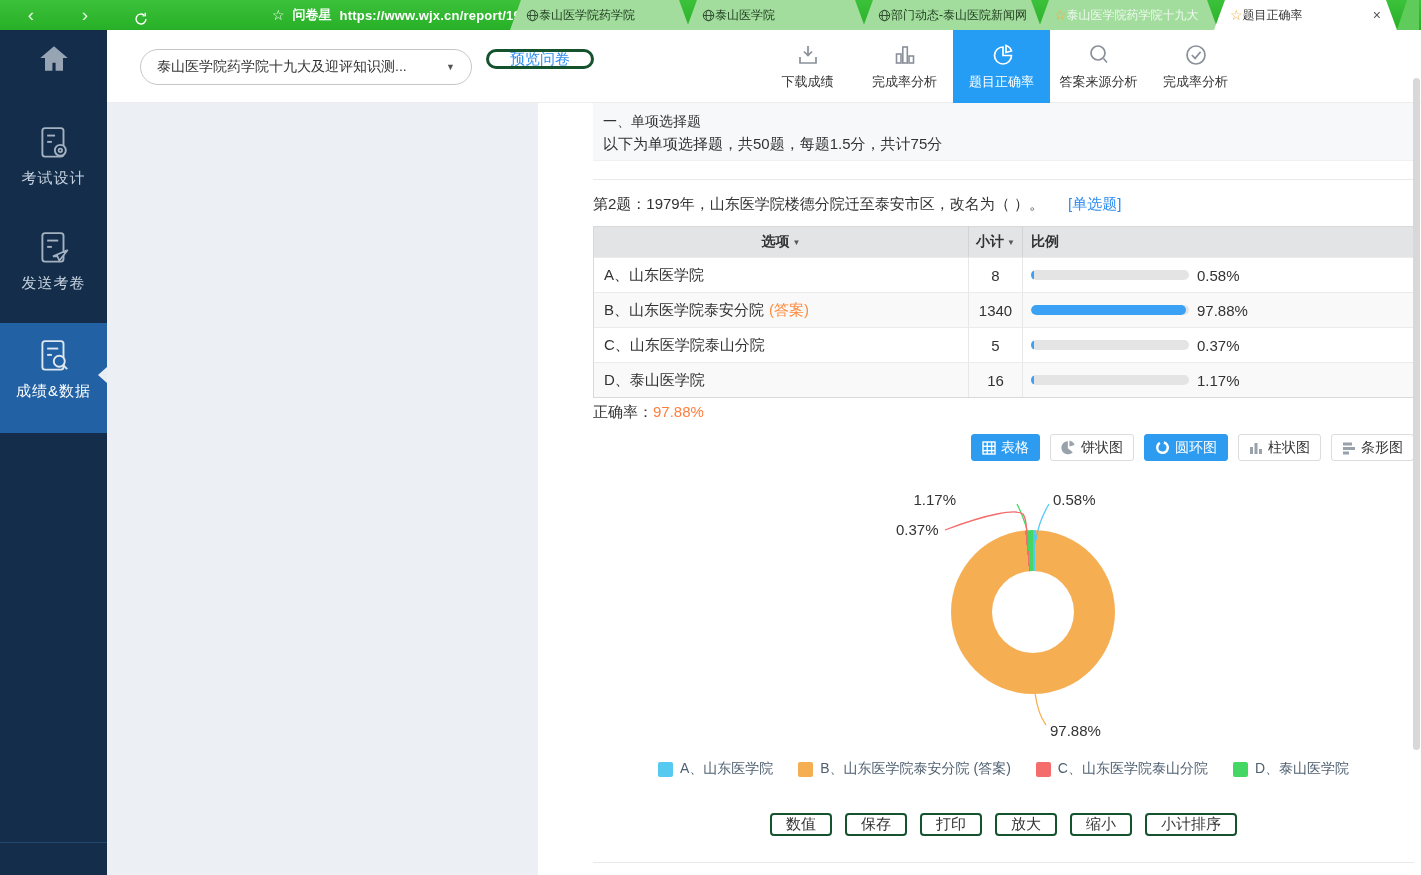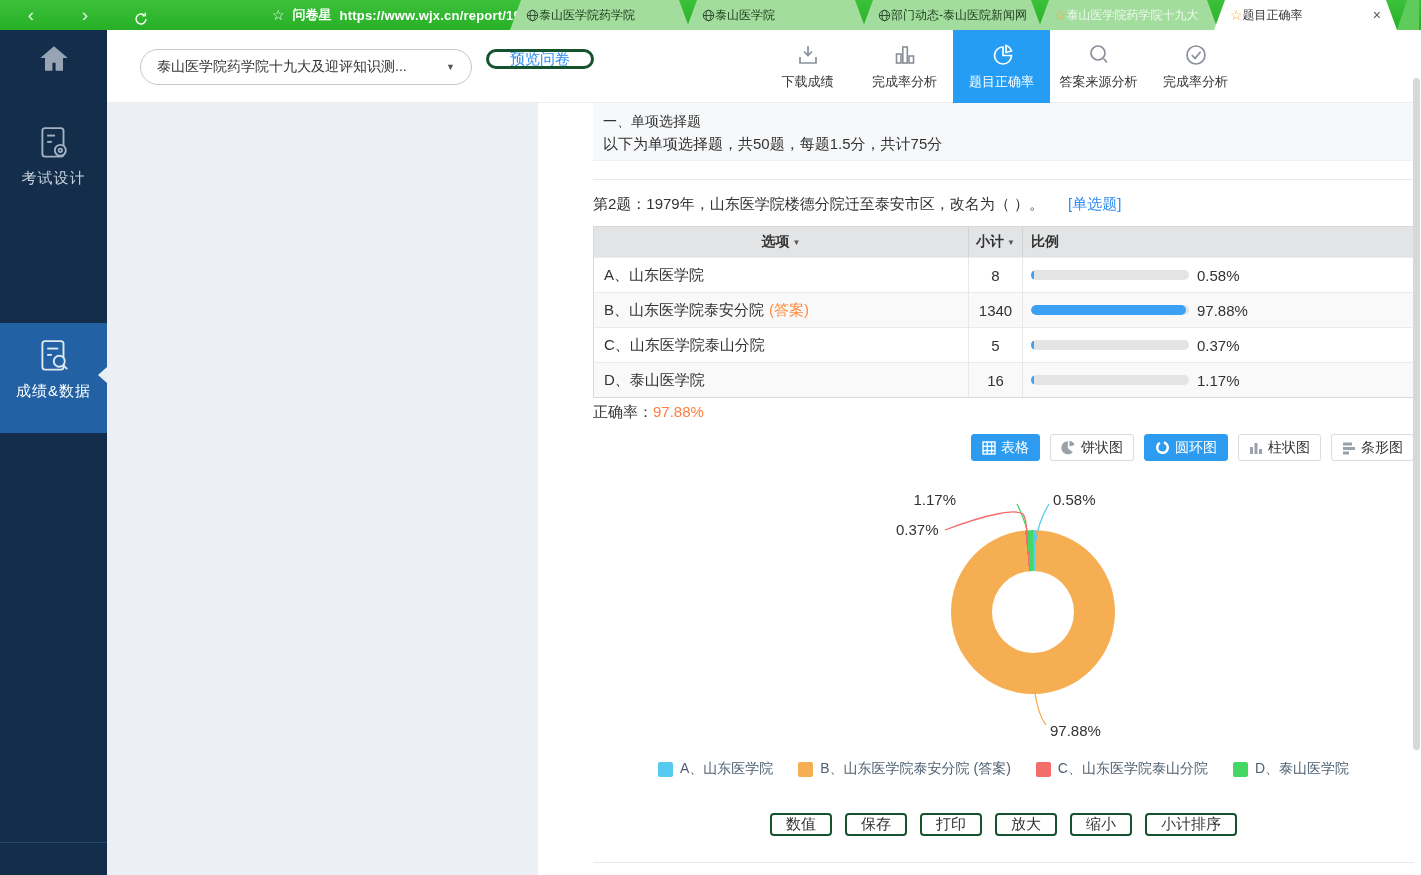--- a/index.html
+++ b/index.html
@@ -187,20 +187,29 @@
     <div class="side-item" style="top:95px;">
       <svg width="36" height="38" viewBox="0 0 34 36" style="margin:0 auto;">
         <rect x="6" y="3" width="20" height="27" rx="2.5" fill="none" stroke="#a4b1c0" stroke-width="1.8"></rect>
         <line x1="10.5" y1="10" x2="18" y2="10" stroke="#a4b1c0" stroke-width="1.8"></line>
         <line x1="10.5" y1="16" x2="15" y2="16" stroke="#a4b1c0" stroke-width="1.8"></line>
         <circle cx="23" cy="24" r="5.2" fill="#132d4b" stroke="#a4b1c0" stroke-width="1.8"></circle>
         <circle cx="23" cy="24" r="1.7" fill="none" stroke="#a4b1c0" stroke-width="1.6"></circle>
       </svg>
       <span class="side-label">考试设计</span>
     </div>
+    <div class="side-item" style="top:200px;">
+      <svg width="36" height="38" viewBox="0 0 34 36" style="margin:0 auto;">
+        <rect x="6" y="3" width="20" height="27" rx="2.5" fill="none" stroke="#a4b1c0" stroke-width="1.8"></rect>
+        <line x1="10.5" y1="10" x2="21" y2="10" stroke="#a4b1c0" stroke-width="1.8"></line>
+        <line x1="10.5" y1="16" x2="15" y2="16" stroke="#a4b1c0" stroke-width="1.8"></line>
+        <path d="M16 25 L30 19 l-8 10 -1.8-4.2 z" fill="#132d4b" stroke="#a4b1c0" stroke-width="1.6"></path>
+      </svg>
+      <span class="side-label">发送考卷</span>
+    </div>
     <div class="side-active">
       <div class="side-item" style="position:static;padding-top:15px;">
         <svg width="36" height="38" viewBox="0 0 34 36" style="margin:0 auto;">
           <rect x="6" y="3" width="20" height="27" rx="2.5" fill="none" stroke="#dfe7f0" stroke-width="1.8"></rect>
           <line x1="10.5" y1="10" x2="21" y2="10" stroke="#dfe7f0" stroke-width="1.8"></line>
           <line x1="10.5" y1="16" x2="15" y2="16" stroke="#dfe7f0" stroke-width="1.8"></line>
           <circle cx="22" cy="22" r="5.2" fill="#2161a4" stroke="#dfe7f0" stroke-width="1.8"></circle>
           <line x1="26" y1="26" x2="29.5" y2="29.5" stroke="#dfe7f0" stroke-width="1.8"></line>
         </svg>
         <span class="side-label">成绩&amp;数据</span>

